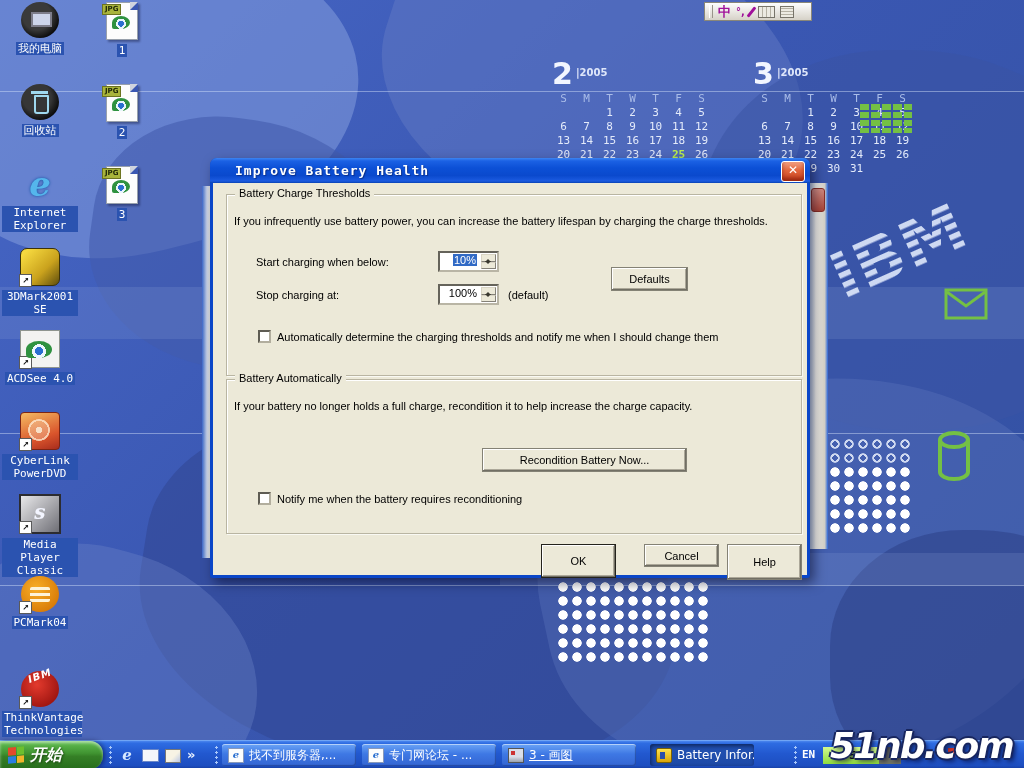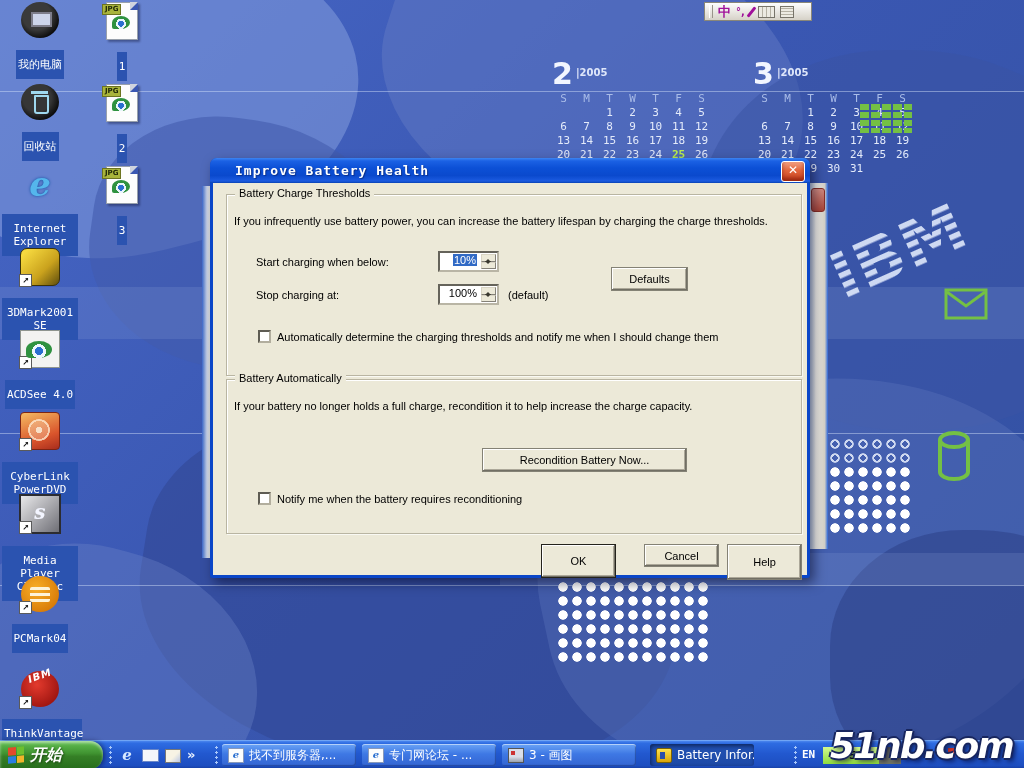--- a/index.html
+++ b/index.html
@@ -27,21 +27,21 @@
   .cal-year{font:bold 10px "DejaVu Sans",sans-serif;color:#dfe7fa;vertical-align:8px;margin-left:3px}
   .cal-row{display:flex;height:14px}
   .cal-cell{width:23px;text-align:center;font:11px "DejaVu Sans Mono",monospace;line-height:14px;color:#e3eafa}
   .cal-cell.wk{color:#a9bce8}
   .cal-cell.hl{color:#b9ee4d;font-weight:bold}
   
   .desk-item{position:absolute;width:76px;text-align:center;z-index:3;cursor:default}
   .ic{width:38px;height:36px;margin:0 auto;position:relative}
   .glyph{display:block}
   .desk-label{display:inline-block;background:#2b53b0;color:#fff;
-     font:11px/13px "DejaVu Sans Mono",monospace;padding:8px 2px;margin-top:12px;max-width:76px}
+     font:11px/13px "DejaVu Sans Mono",monospace;padding:0 2px;margin-top:4px;max-width:76px}
   .ic-mycomputer{background:radial-gradient(circle at 42% 38%,#3a3a3a 0 45%,#050505 78%);border-radius:50%}
   .ic-mycomputer::after{content:"";position:absolute;left:10px;top:10px;width:17px;height:11px;
      background:#cdd5ea;border:2px solid #7d7d8a}
   .ic-recycle{background:radial-gradient(circle at 42% 38%,#363636 0 45%,#050505 78%);border-radius:50%}
   .ic-recycle::after{content:"";position:absolute;left:13px;top:11px;width:11px;height:15px;
      border:2px solid #9fd8ee;border-radius:1px 1px 3px 3px}
   .ic-recycle::before{content:"";position:absolute;left:10px;top:7px;width:17px;height:3px;background:#9fd8ee}
   .ic-ie .glyph{color:#55b6ec;font:italic bold 34px/36px "DejaVu Serif",serif;text-shadow:0 0 3px #0b4fa0}
   .ic-jpg{width:30px;background:#fdfdfd;border:1px solid #98a0ac;box-shadow:2px 2px 2px rgba(0,0,30,.35)}
   .ic-jpg::before{content:"";position:absolute;right:-1px;top:-1px;width:8px;height:8px;
@@ -467,21 +467,21 @@
   <div class="tsep" style="left:214px"></div>
   <div id="task-buttons">
       <div class="task" style="left: 222px; width: 134px;">
         <span class="ti ti-ie-page">e</span>
         <span>找不到服务器,...</span>
       </div>
       <div class="task" style="left: 362px; width: 134px;">
         <span class="ti ti-ie-page">e</span>
         <span>专门网论坛 - ...</span>
       </div>
-      <div class="task" style="left: 502px; width: 134px;">
+      <div class="task" style="left: 502px; width: 134px; text-decoration: underline;">
         <span class="ti ti-paint"></span>
         <span>3 - 画图</span>
       </div>
       <div class="task active" style="left: 650px; width: 104px;">
         <span class="ti ti-battery"></span>
         <span>Battery Infor...</span>
       </div>
     </div>
   <div class="tsep" style="left:793px"></div>
   <div id="tray-lang">EN</div>

